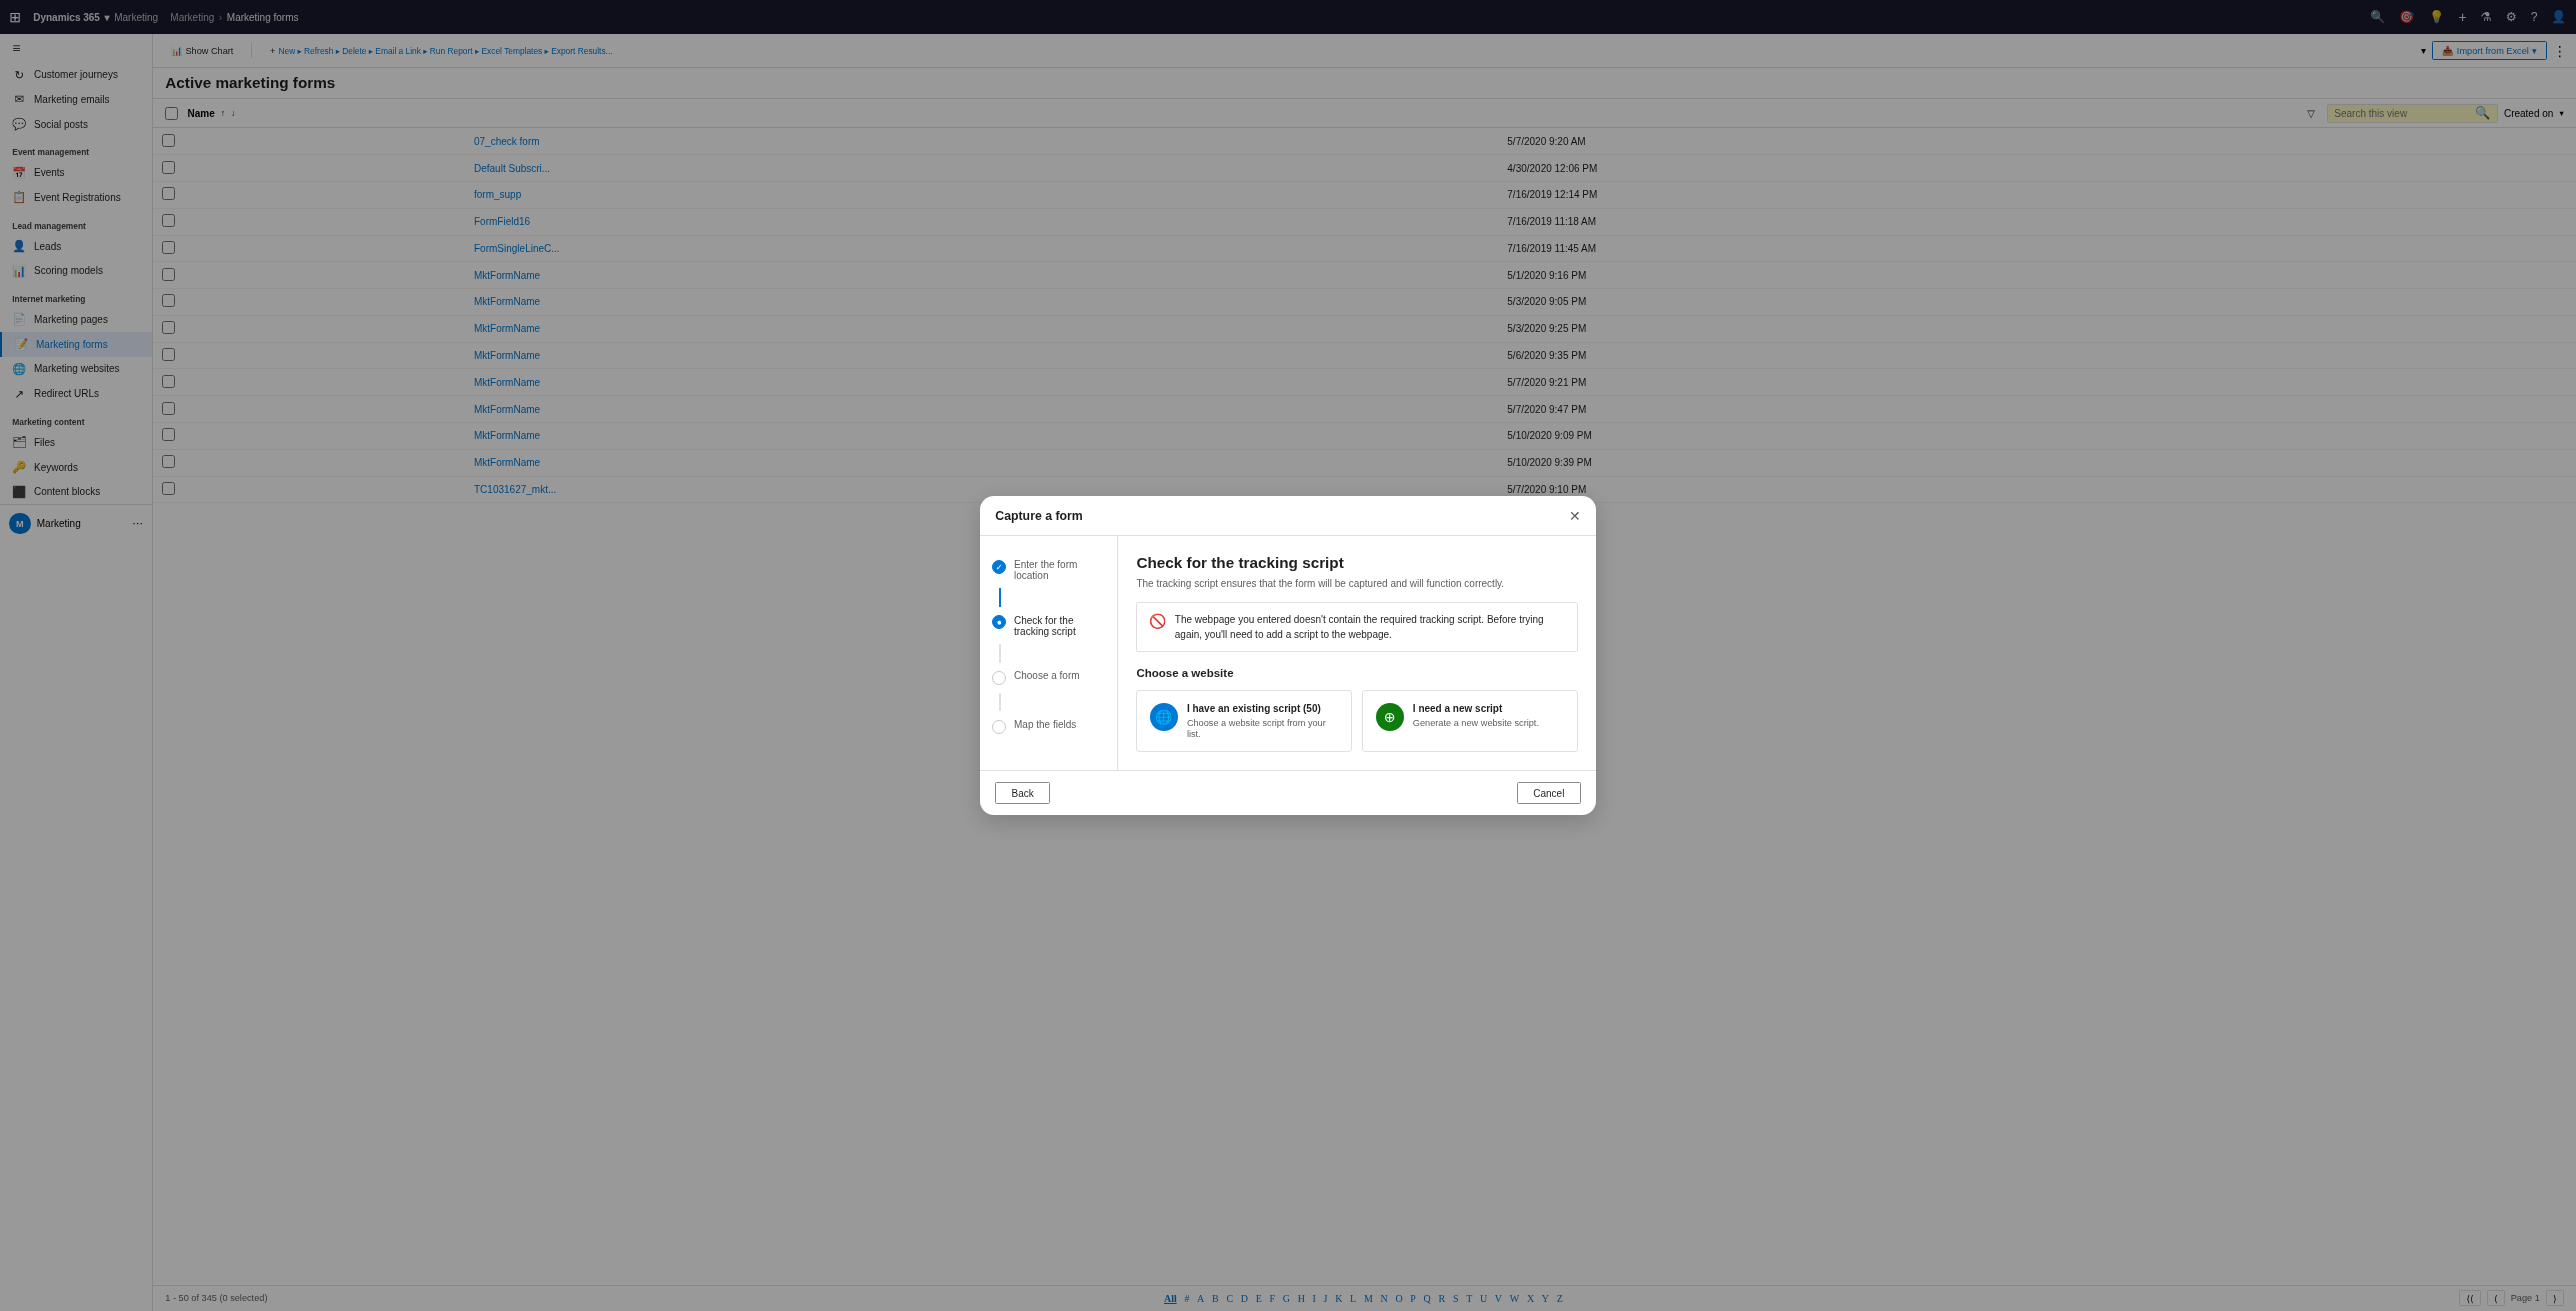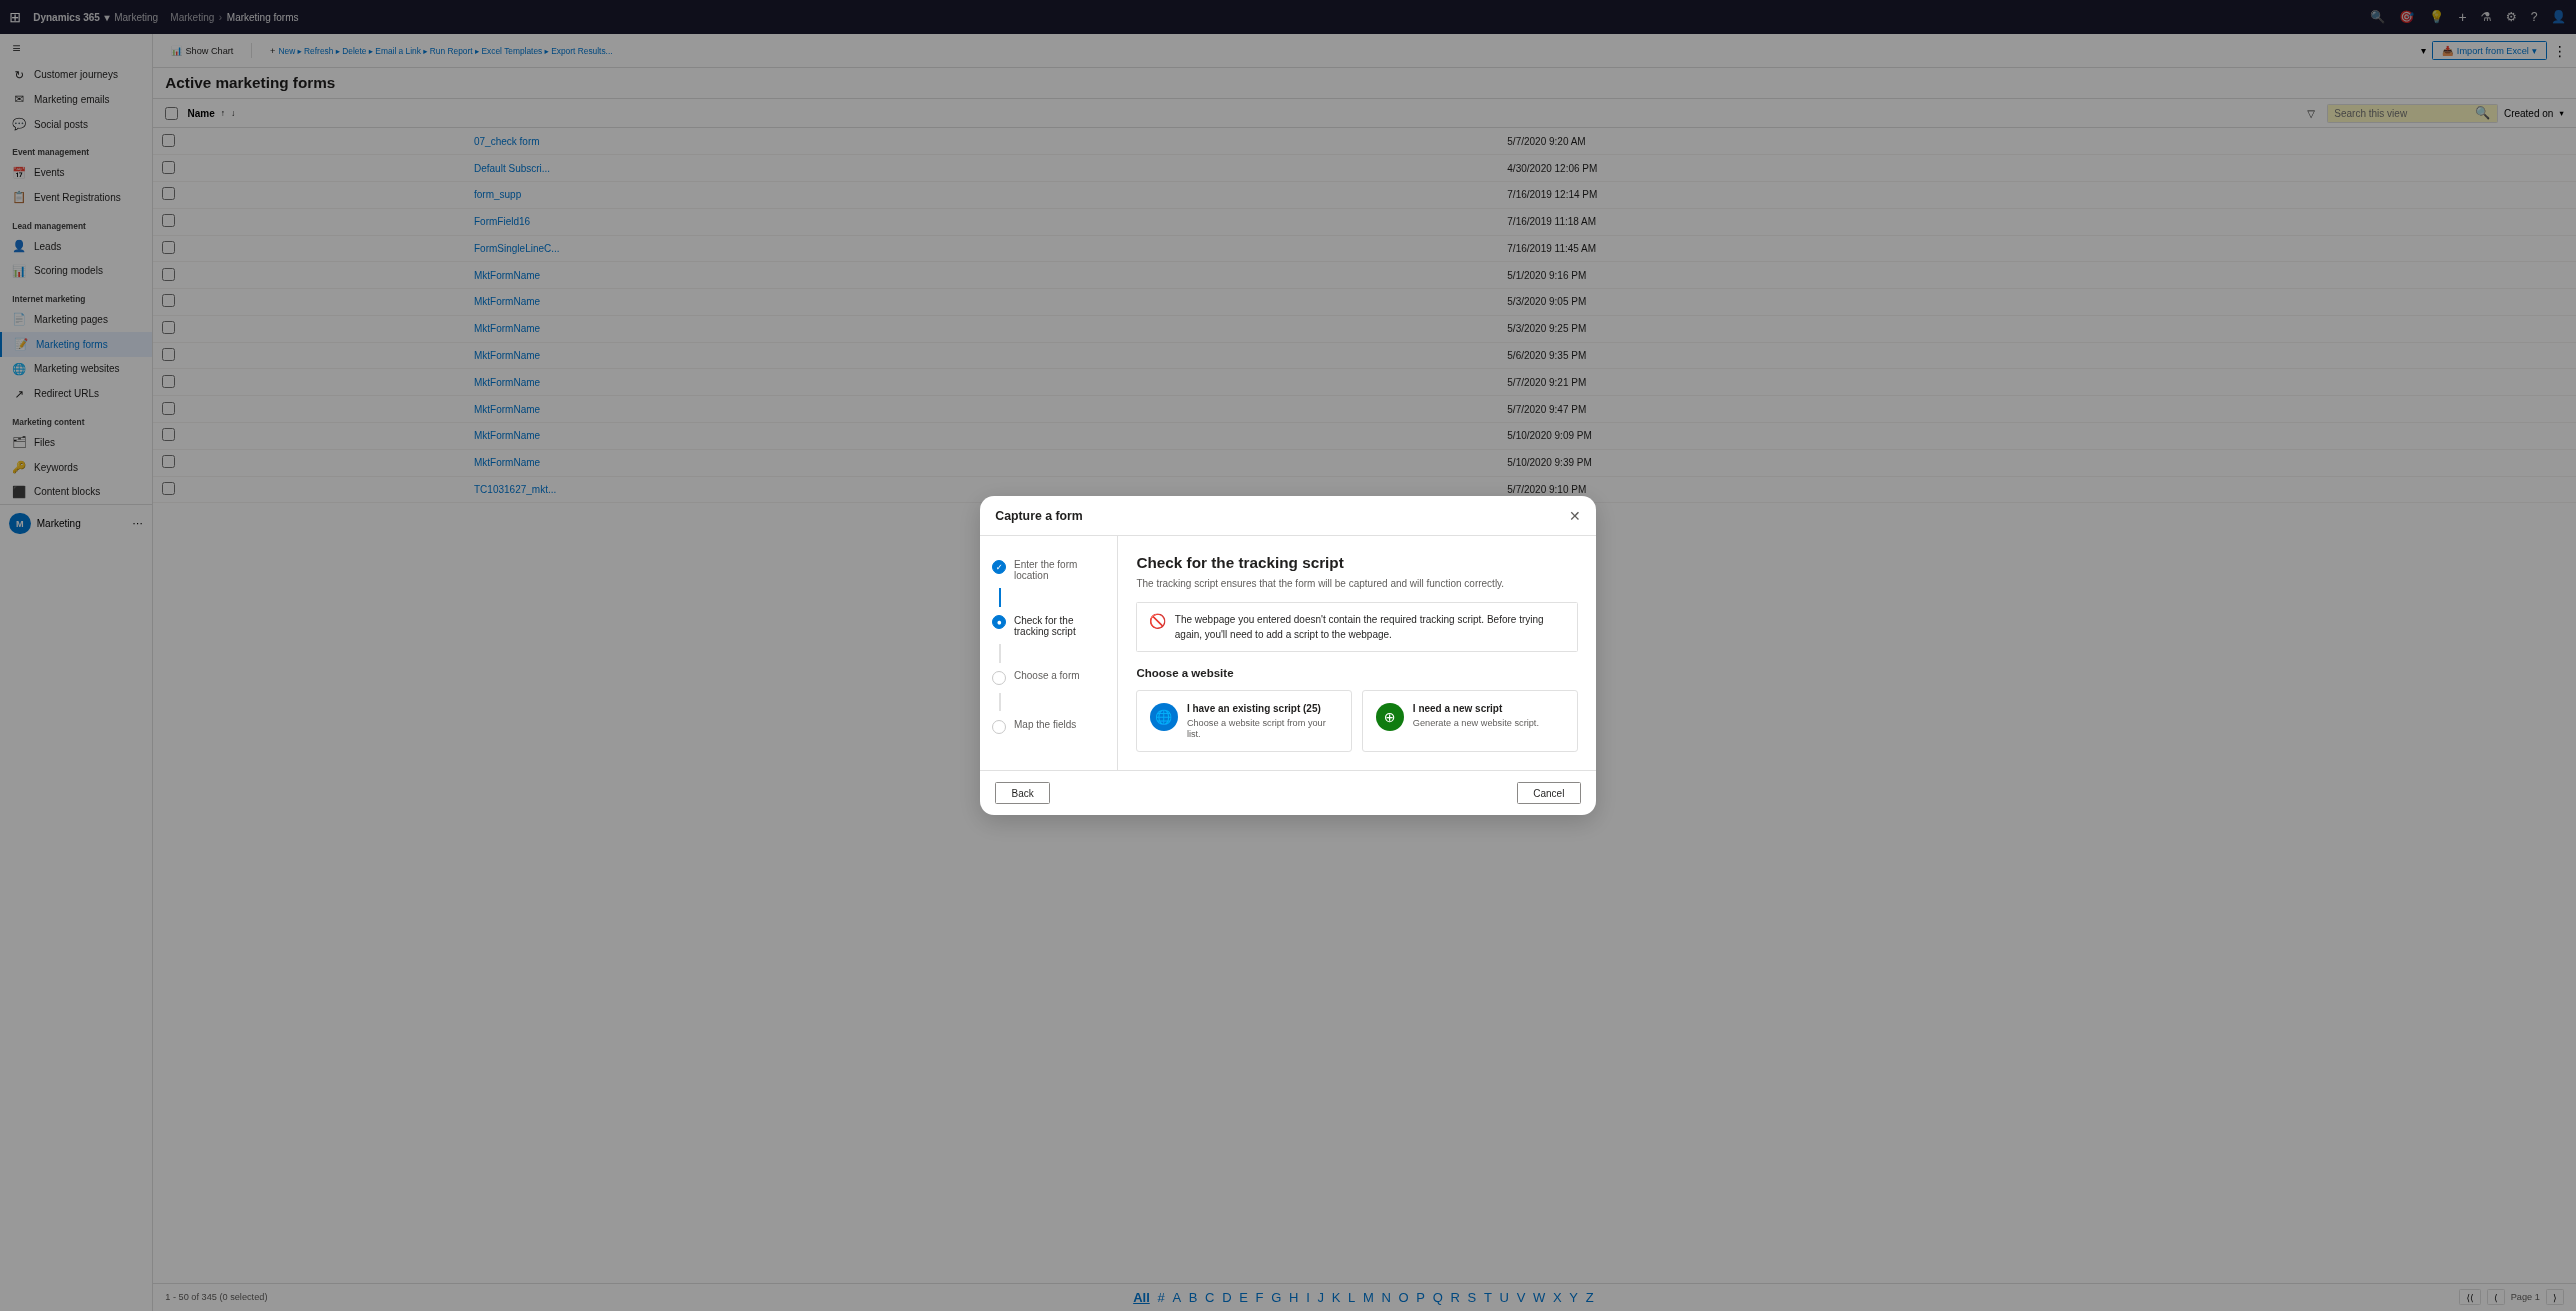--- a/index.html
+++ b/index.html
@@ -152,21 +152,21 @@
       background: #fff;
       font-size: 9.2px; color: #605e5c;
     }
     .page-nav { display: flex; align-items: center; gap: 6.1px; }
     .page-nav button {
       background: none; border: 0.8px solid #e0e0e0;
       padding: 1.5px 6.1px; cursor: pointer; border-radius: 1.5px; font-size: 9.2px;
     }
     .alpha-nav { display: flex; gap: 1.5px; }
     .alpha-nav span {
-      font-size: 13px; padding: 1.5px 3.1px; cursor: pointer; color: #0078d4;
+      font-size: 10px; padding: 1.5px 3.1px; cursor: pointer; color: #0078d4; font-family: Liberation Serif, serif;
     }
     .alpha-nav span.active { font-weight: 700; text-decoration: underline; }
 
     
     .modal-overlay {
       position: fixed; top: 0; left: 0; right: 0; bottom: 0;
       background: rgba(0,0,0,0.4);
       display: flex; align-items: center; justify-content: center;
       z-index: 1000;
     }
@@ -595,21 +595,21 @@
           <span class="error-icon">🚫</span>
           <span class="error-text">The webpage you entered doesn't contain the required tracking script. Before trying again, you'll need to add a script to the webpage.</span>
         </div>
 
         <div class="website-section-title">Choose a website</div>
         <div class="website-options">
 
           <div class="website-option">
             <div class="option-icon blue">🌐</div>
             <div class="option-text">
-              <strong>I have an existing script (25)</strong>
+              <strong>I have an existing script (50)</strong>
               <span>Choose a website script from your list.</span>
             </div>
           </div>
 
           <div class="website-option">
             <div class="option-icon green">⊕</div>
             <div class="option-text">
               <strong>I need a new script</strong>
               <span>Generate a new website script.</span>
             </div>

